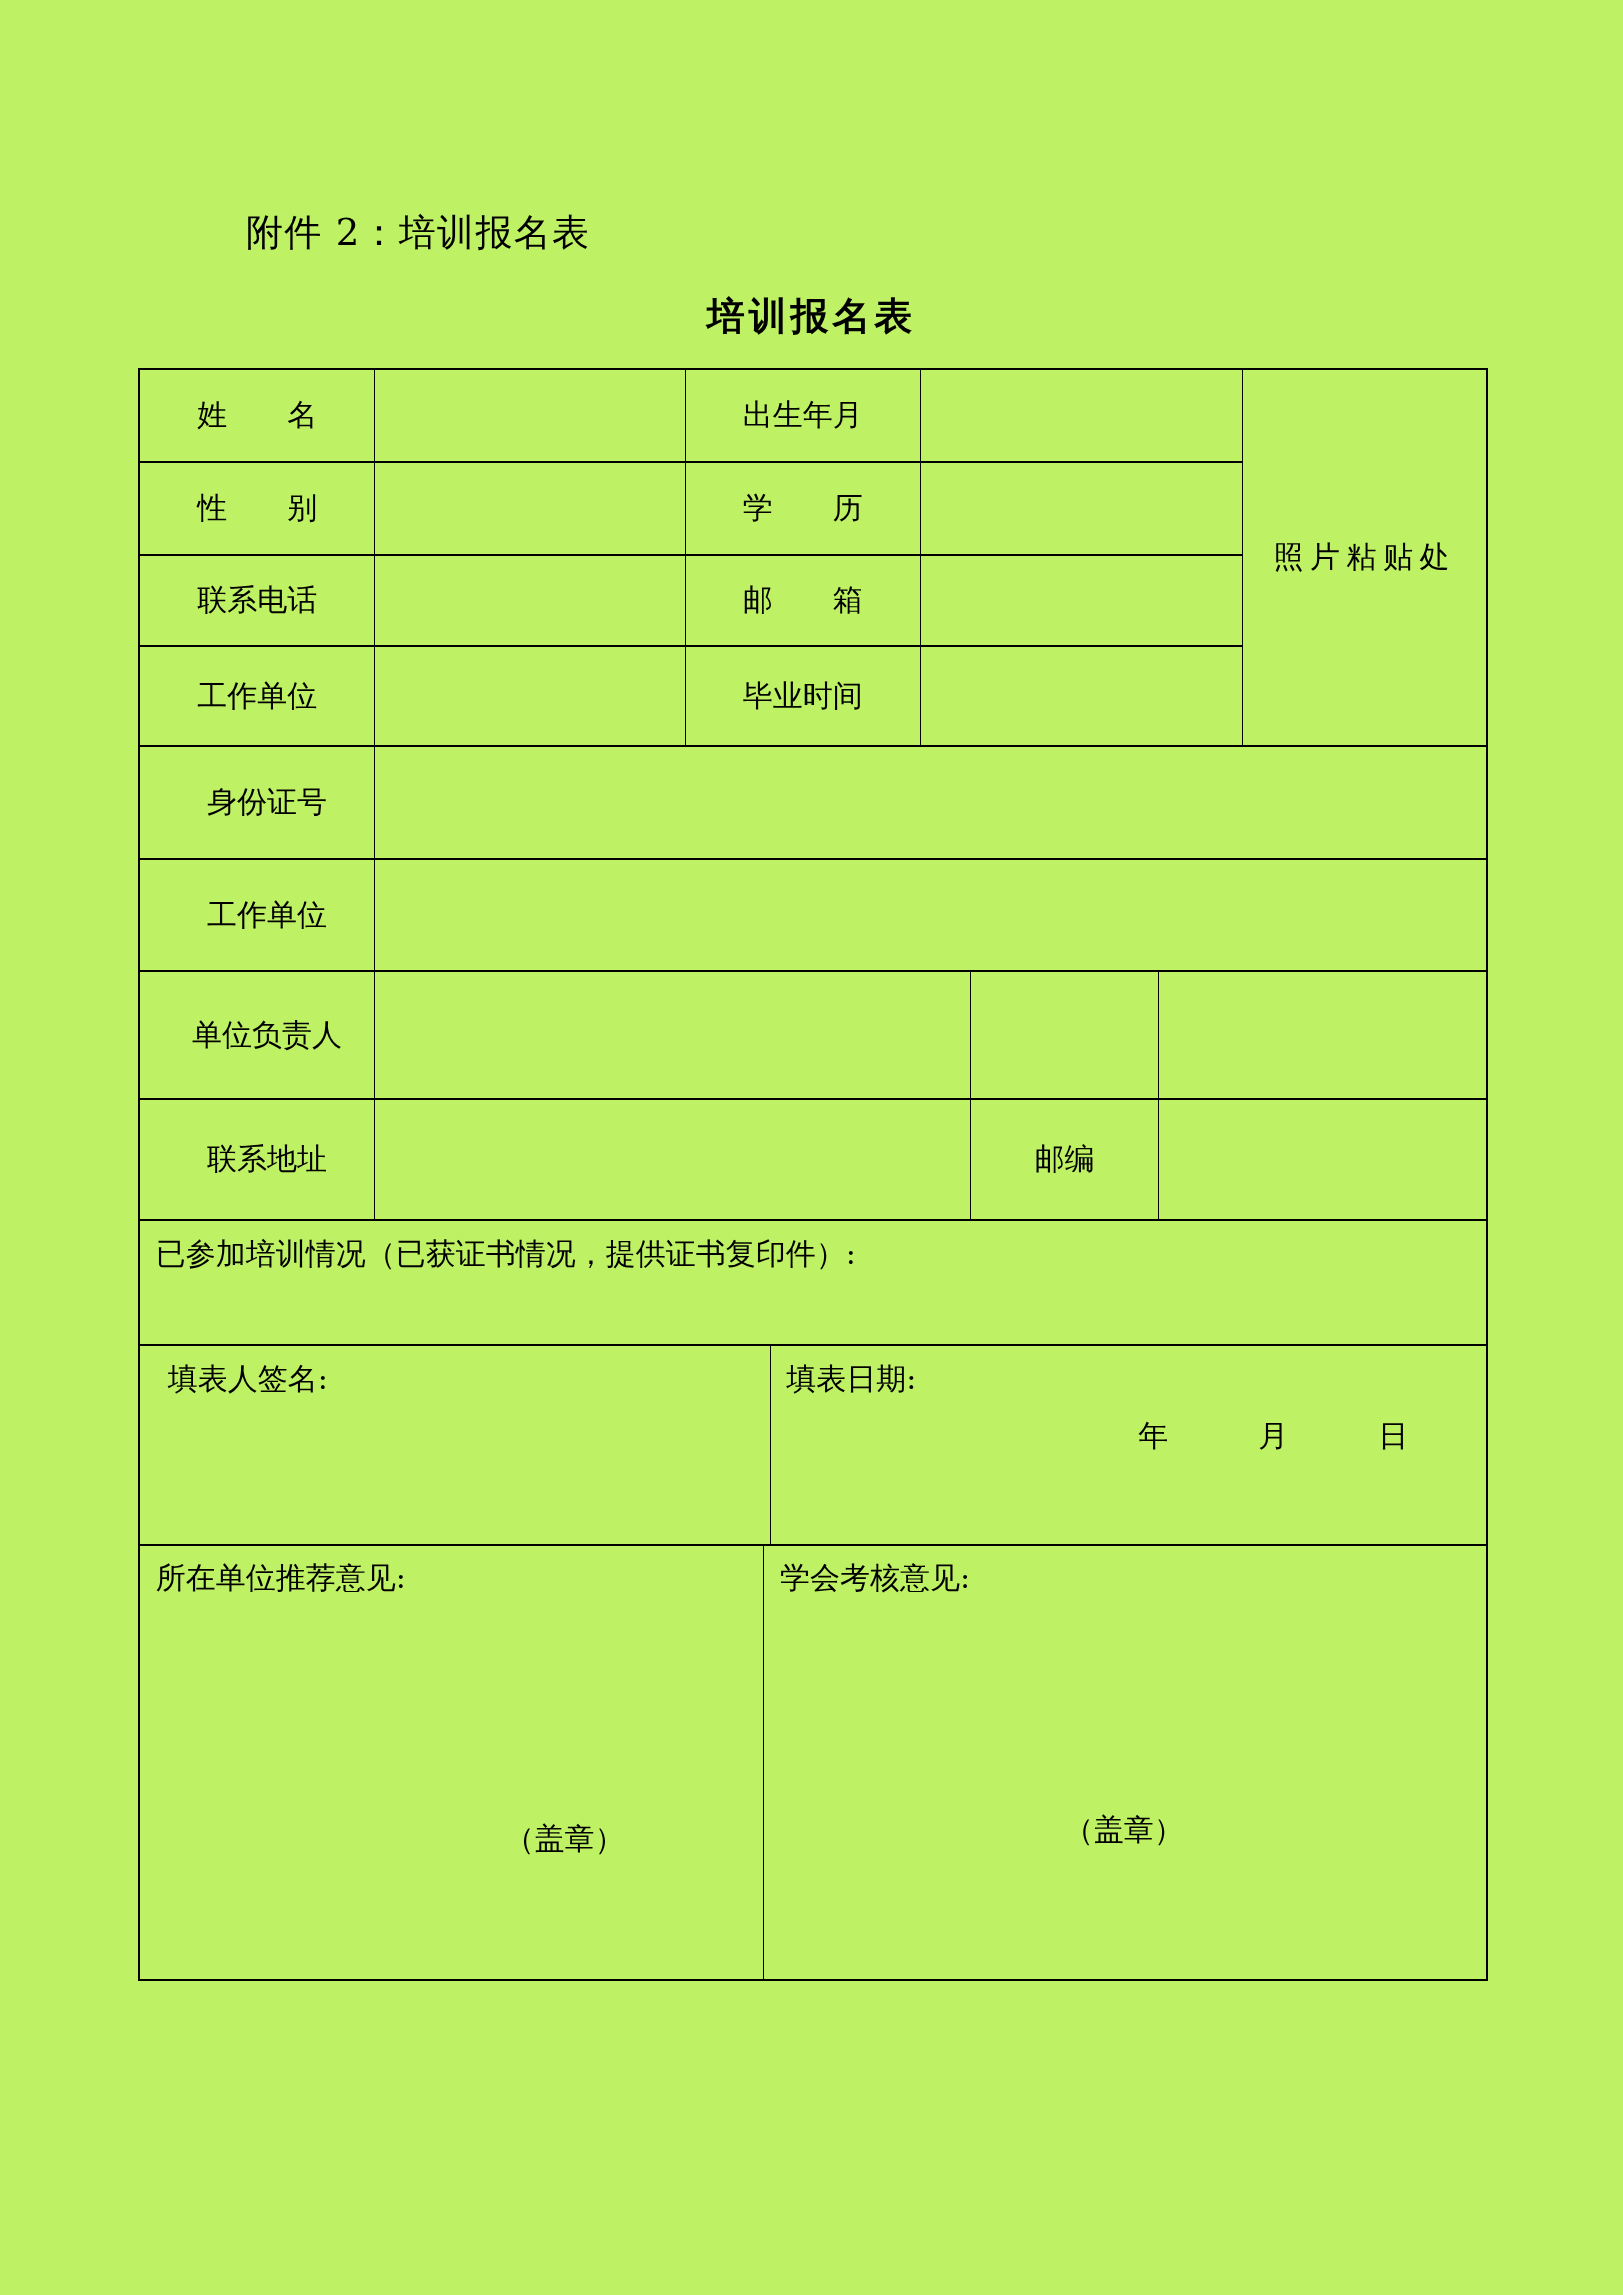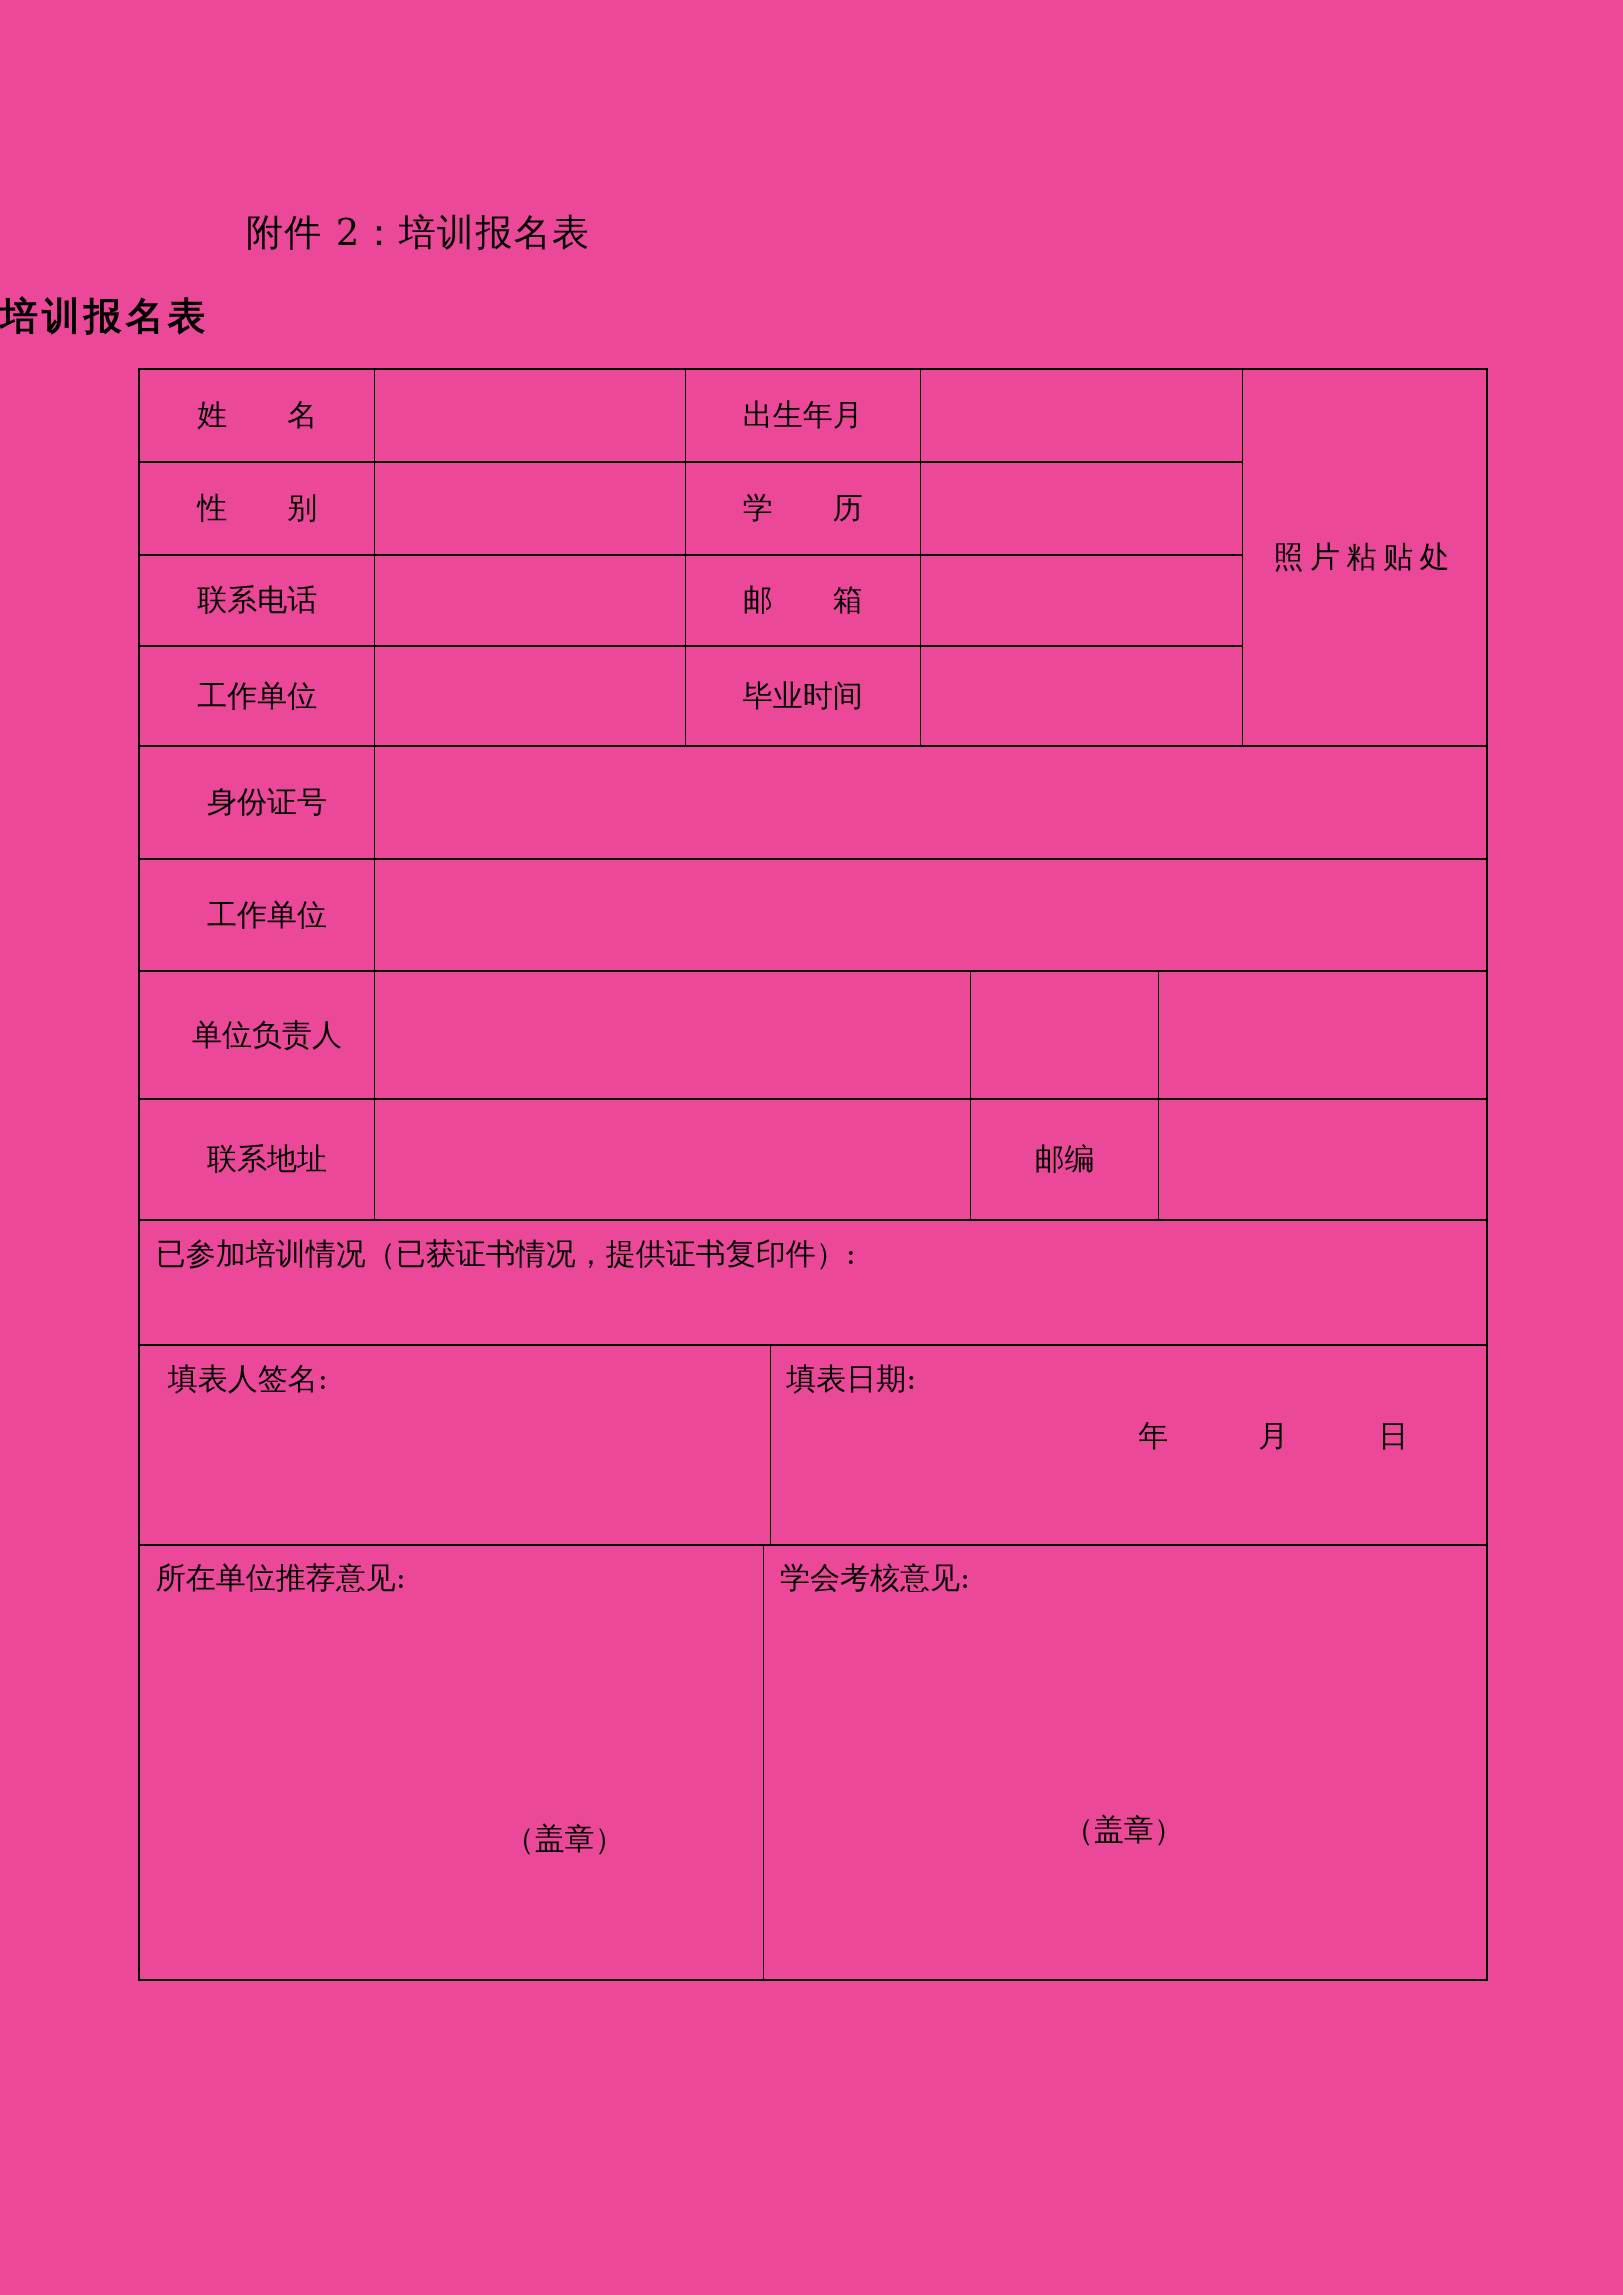--- a/index.html
+++ b/index.html
@@ -3,35 +3,36 @@
 <meta charset="utf-8">
 <title>培训报名表</title>
 <style>
   * { margin:0; padding:0; box-sizing:border-box; }
   html,body { background:#ffffff; }
   body { font-family:"DejaVu Serif","Liberation Serif",serif; color:#000; }
 
   .page {
     position:relative;
     width:1623px; height:2295px;
-    background:#ec4899;
+    background:#bef264;
     overflow:hidden;
   }
 
   .attachment-title {
     position:absolute;
     left:246px; top:208px;
     font-size:37px;
     letter-spacing:1.3px;
     white-space:pre;
   }
 
   .form-title {
     position:absolute;
     left:0; top:291px; width:100%;
+    text-align:center;
     font-size:38px;
     font-weight:bold;
     letter-spacing:3.9px;
   }
 
   
   .tbl {
     position:absolute;
     left:138px; top:368px;
     width:1350px; height:1613px;

